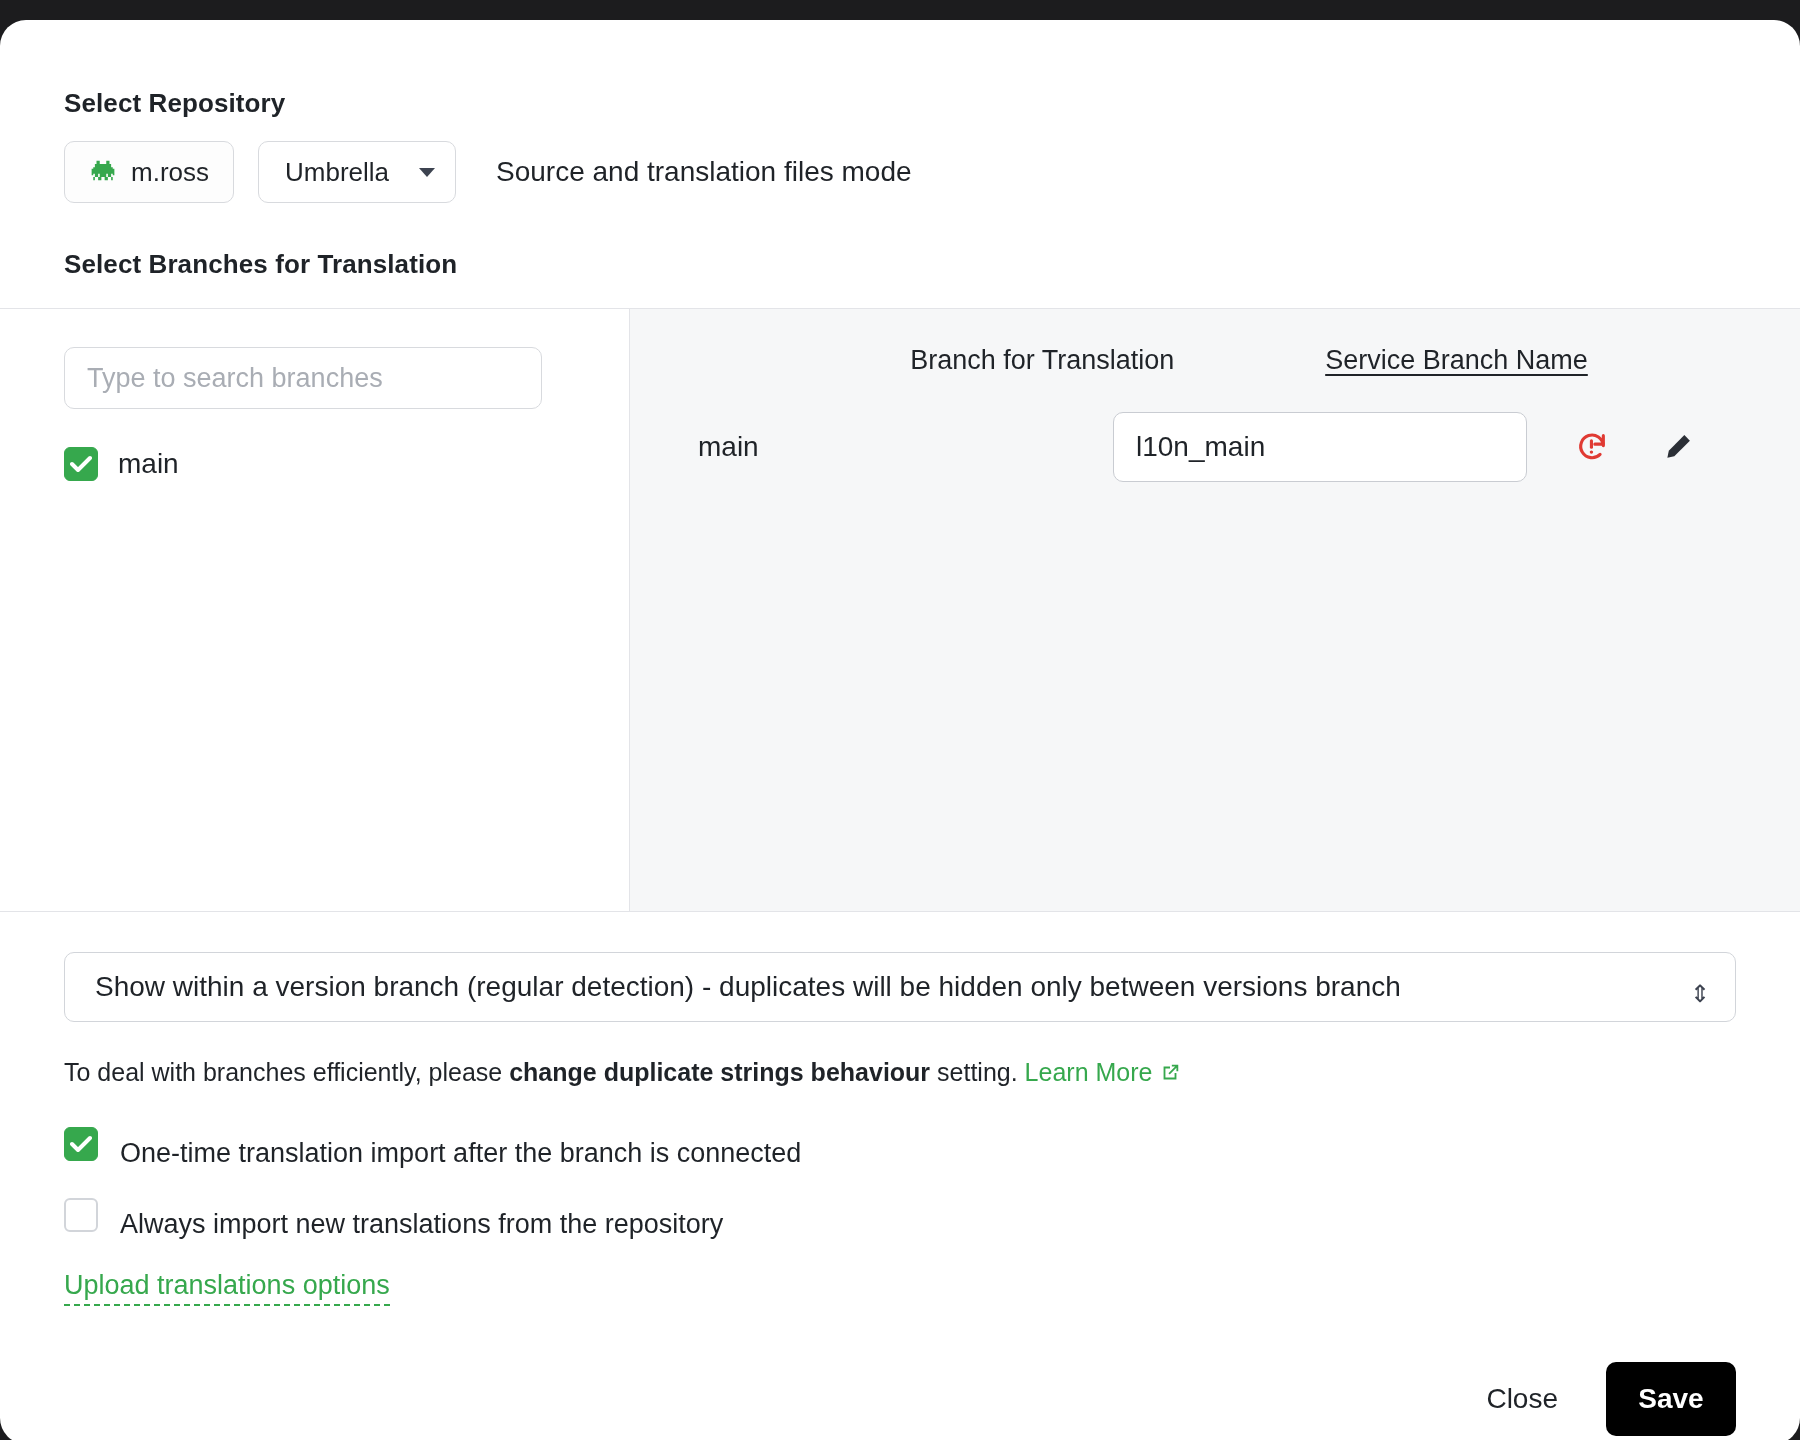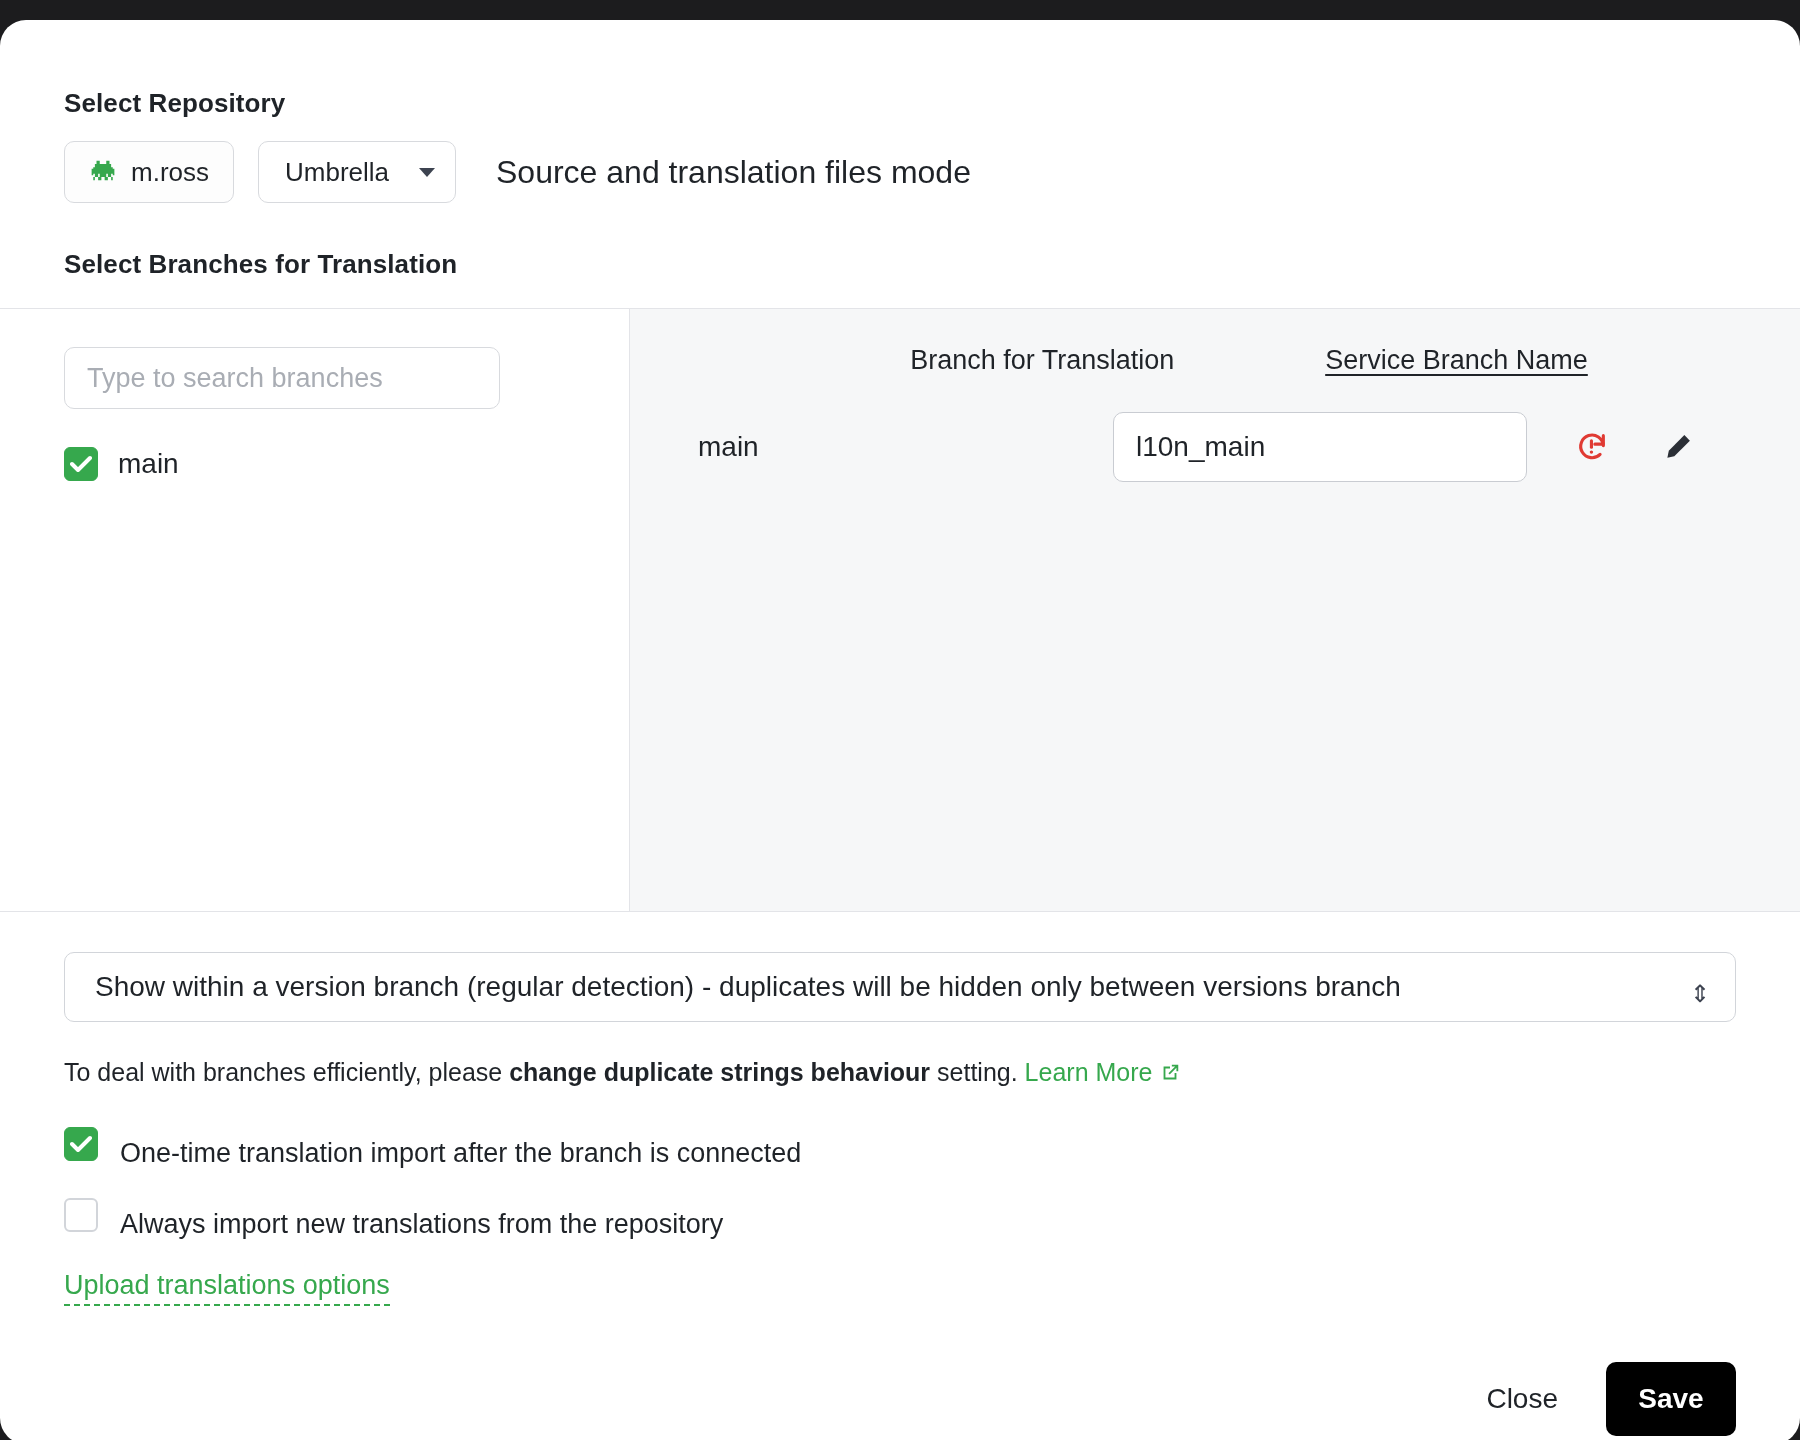--- a/index.html
+++ b/index.html
@@ -84,21 +84,21 @@
     font-size: 26px;
     color: #1f2328;
   }
   .caret {
     width: 0; height: 0;
     border-left: 8px solid transparent;
     border-right: 8px solid transparent;
     border-top: 9px solid #3d4350;
   }
   .mode-text {
-    font-size: 32px;
+    font-size: 28px;
     color: #1f2328;
     margin-left: 16px;
   }
 
   #branches-label { margin-top: 46px; margin-bottom: 28px; }
 
   
   .panes {
     display: flex;
     border-top: 1px solid #e3e4e8;
@@ -107,21 +107,21 @@
     box-sizing: border-box;
   }
   .pane-left {
     width: 630px;
     box-sizing: border-box;
     padding: 38px 64px 0 64px;
     border-right: 1px solid #e3e4e8;
     background: #ffffff;
   }
   .search-input {
-    width: 436px;
+    width: 478px;
     height: 62px;
     box-sizing: border-box;
     padding: 0 22px;
     border: 1px solid #d8dade;
     border-radius: 10px;
     font-size: 27px;
     color: #1f2328;
     font-family: "Liberation Sans", sans-serif;
     outline: none;
     background: #fff;

